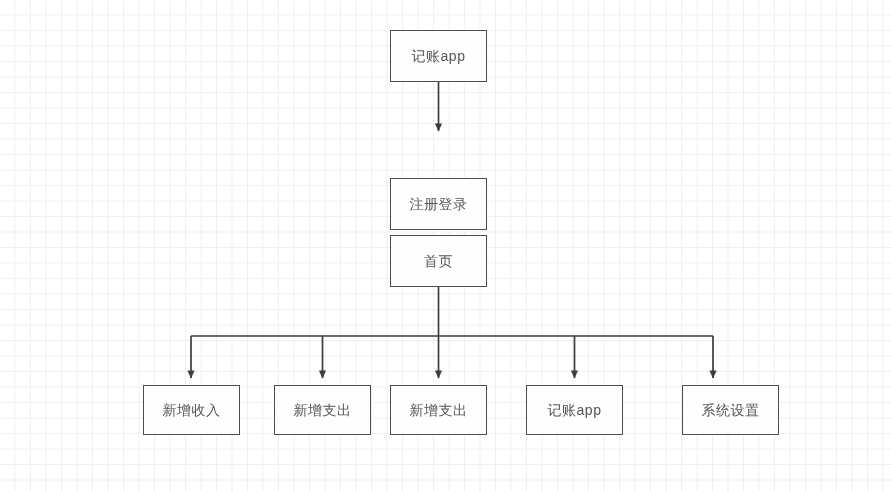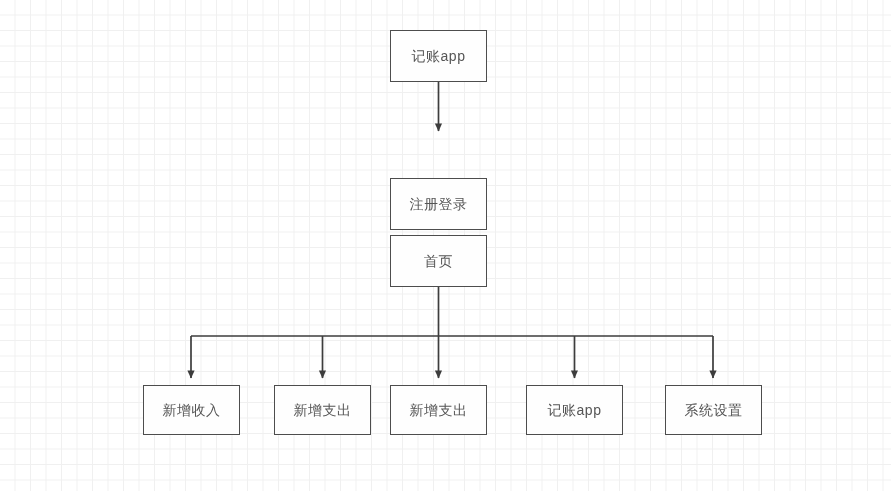--- a/index.html
+++ b/index.html
@@ -94,17 +94,17 @@
   </div>
   <div class="node" style="left: 274px; top: 385px; width: 97px; height: 50px;">
     <span>新增支出</span>
   </div>
   <div class="node" style="left: 390px; top: 385px; width: 97px; height: 50px;">
     <span>新增支出</span>
   </div>
   <div class="node" style="left: 526px; top: 385px; width: 97px; height: 50px;">
     <span>记账app</span>
   </div>
-  <div class="node" style="left: 665px; top: 385px; width: 97px; height: 50px;">
+  <div class="node" style="left: 682px; top: 385px; width: 97px; height: 50px;">
     <span>系统设置</span>
   </div>
 
 </div>
 
 </body></html>

